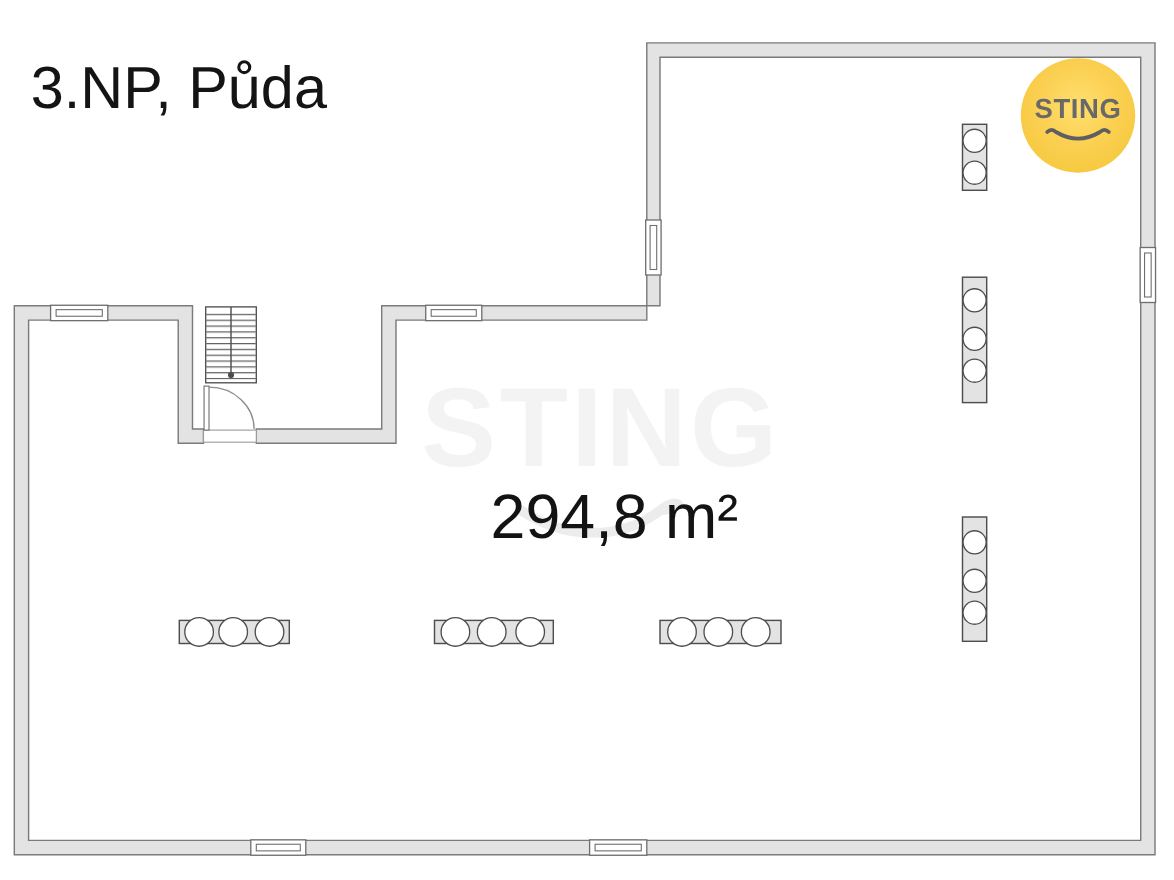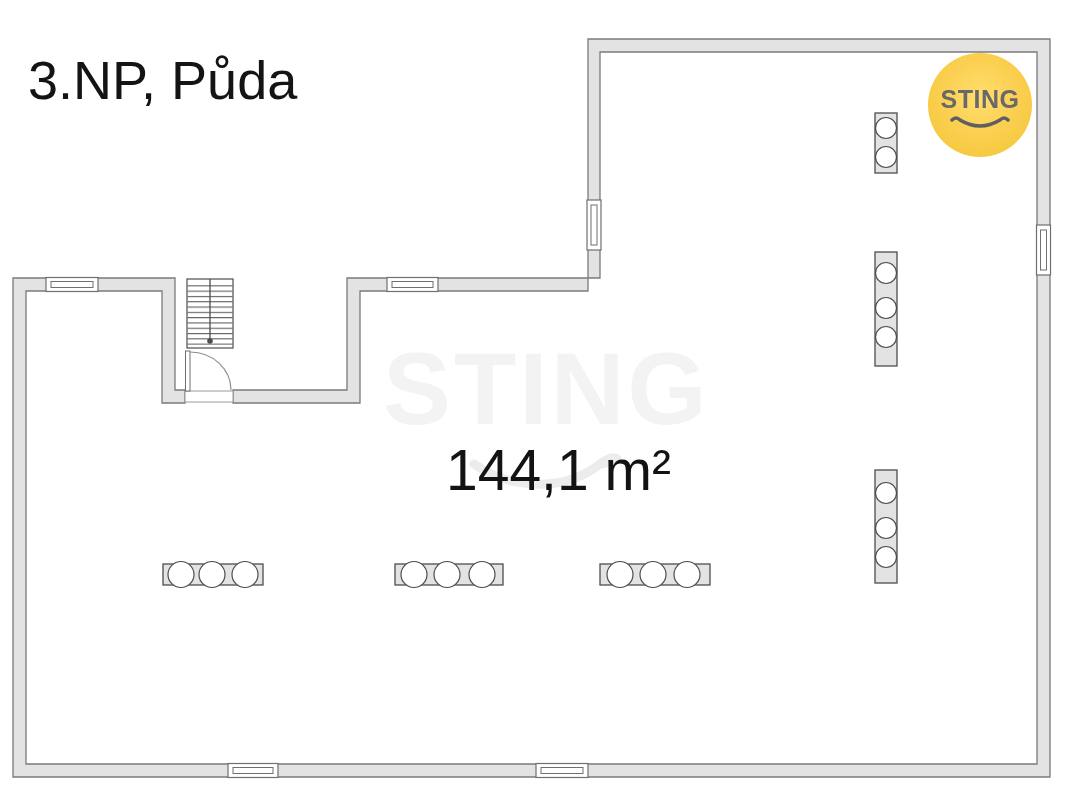--- a/index.html
+++ b/index.html
@@ -133,21 +133,21 @@
     </g>
     <g>
       <rect x="875" y="455" width="22" height="113" fill="#e3e3e3" stroke="#4d4d4d" stroke-width="1.3"></rect>
       <circle cx="886" cy="478" r="10.5" fill="#ffffff" stroke="#4d4d4d" stroke-width="1.2"></circle>
       <circle cx="886" cy="513" r="10.5" fill="#ffffff" stroke="#4d4d4d" stroke-width="1.2"></circle>
       <circle cx="886" cy="542" r="10.5" fill="#ffffff" stroke="#4d4d4d" stroke-width="1.2"></circle>
     </g>
   </svg>
 
   <div class="title">3.NP, Půda</div>
-  <div class="area-label">144,1 m²</div>
+  <div class="area-label">294,8 m²</div>
 
   <div class="logo">
     <div class="logo-text">STING</div>
     <svg class="logo-smile" width="68" height="20" viewBox="0 0 68 20" aria-hidden="true">
       <path d="M 6,6 Q 10,2 14,6 Q 34,18 54,6 Q 58,2 62,6" fill="none" stroke="#5f5f5f" stroke-width="3.5" stroke-linecap="round"></path>
     </svg>
   </div>
 
 </div>
 

